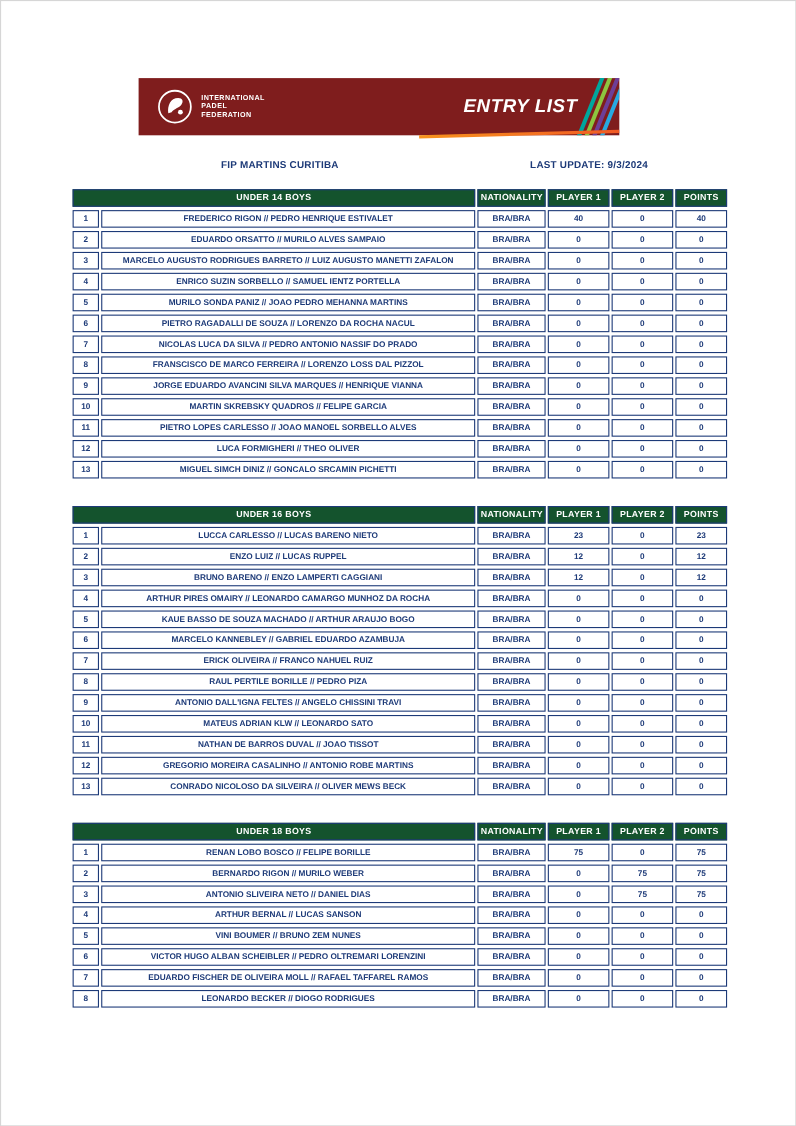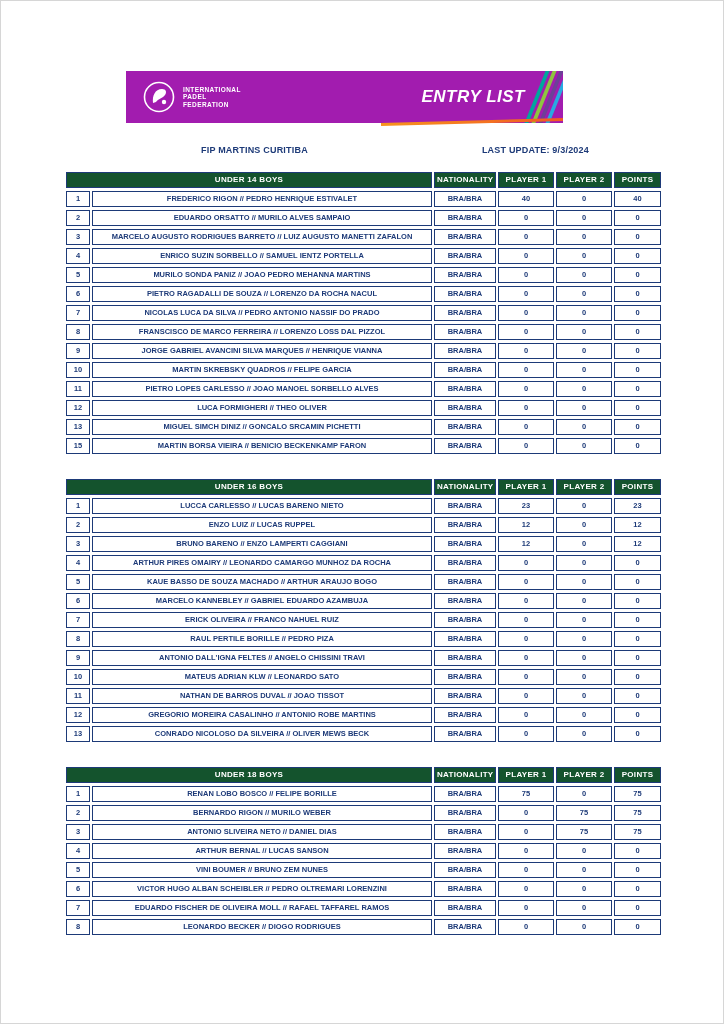--- a/index.html
+++ b/index.html
@@ -10,21 +10,21 @@
     border:1px solid #d6d6d6;
     box-sizing:border-box;
     font-family:"Liberation Sans", sans-serif;
     overflow:hidden;
   }
   
   .banner-wrap{position:relative;margin:70px 0 0 125px;width:437px;}
   .banner{
     position:relative;
     height:52px;
-    background:#a21caf;
+    background:#7f1d1d;
     display:flex;align-items:center;
     padding-left:16px;box-sizing:border-box;
     overflow:hidden;
   }
   .logo{display:flex;align-items:center;gap:7px;}
   .logo svg{display:block;}
   .logo-text{color:#ffffff;font-size:6.5px;line-height:7.5px;font-weight:700;letter-spacing:.4px;}
   .entry-title{
     margin-left:auto;margin-right:38px;
     color:#ffffff;font-size:17px;font-weight:800;font-style:italic;
@@ -187,21 +187,21 @@
           <tr>
             <td class="rank">8</td>
             <td class="pair">FRANSCISCO DE MARCO FERREIRA // LORENZO LOSS DAL PIZZOL</td>
             <td class="nat">BRA/BRA</td>
             <td class="num">0</td>
             <td class="num">0</td>
             <td class="num">0</td>
           </tr>
           <tr>
             <td class="rank">9</td>
-            <td class="pair">JORGE GABRIEL AVANCINI SILVA MARQUES // HENRIQUE VIANNA</td>
+            <td class="pair">JORGE EDUARDO AVANCINI SILVA MARQUES // HENRIQUE VIANNA</td>
             <td class="nat">BRA/BRA</td>
             <td class="num">0</td>
             <td class="num">0</td>
             <td class="num">0</td>
           </tr>
           <tr>
             <td class="rank">10</td>
             <td class="pair">MARTIN SKREBSKY QUADROS // FELIPE GARCIA</td>
             <td class="nat">BRA/BRA</td>
             <td class="num">0</td>
@@ -220,28 +220,20 @@
             <td class="rank">12</td>
             <td class="pair">LUCA FORMIGHERI // THEO OLIVER</td>
             <td class="nat">BRA/BRA</td>
             <td class="num">0</td>
             <td class="num">0</td>
             <td class="num">0</td>
           </tr>
           <tr>
             <td class="rank">13</td>
             <td class="pair">MIGUEL SIMCH DINIZ // GONCALO SRCAMIN PICHETTI</td>
-            <td class="nat">BRA/BRA</td>
-            <td class="num">0</td>
-            <td class="num">0</td>
-            <td class="num">0</td>
-          </tr>
-          <tr>
-            <td class="rank">15</td>
-            <td class="pair">MARTIN BORSA VIEIRA // BENICIO BECKENKAMP FARON</td>
             <td class="nat">BRA/BRA</td>
             <td class="num">0</td>
             <td class="num">0</td>
             <td class="num">0</td>
           </tr>
         </tbody>
     </table>
 
     <table class="entry">
       <colgroup>

